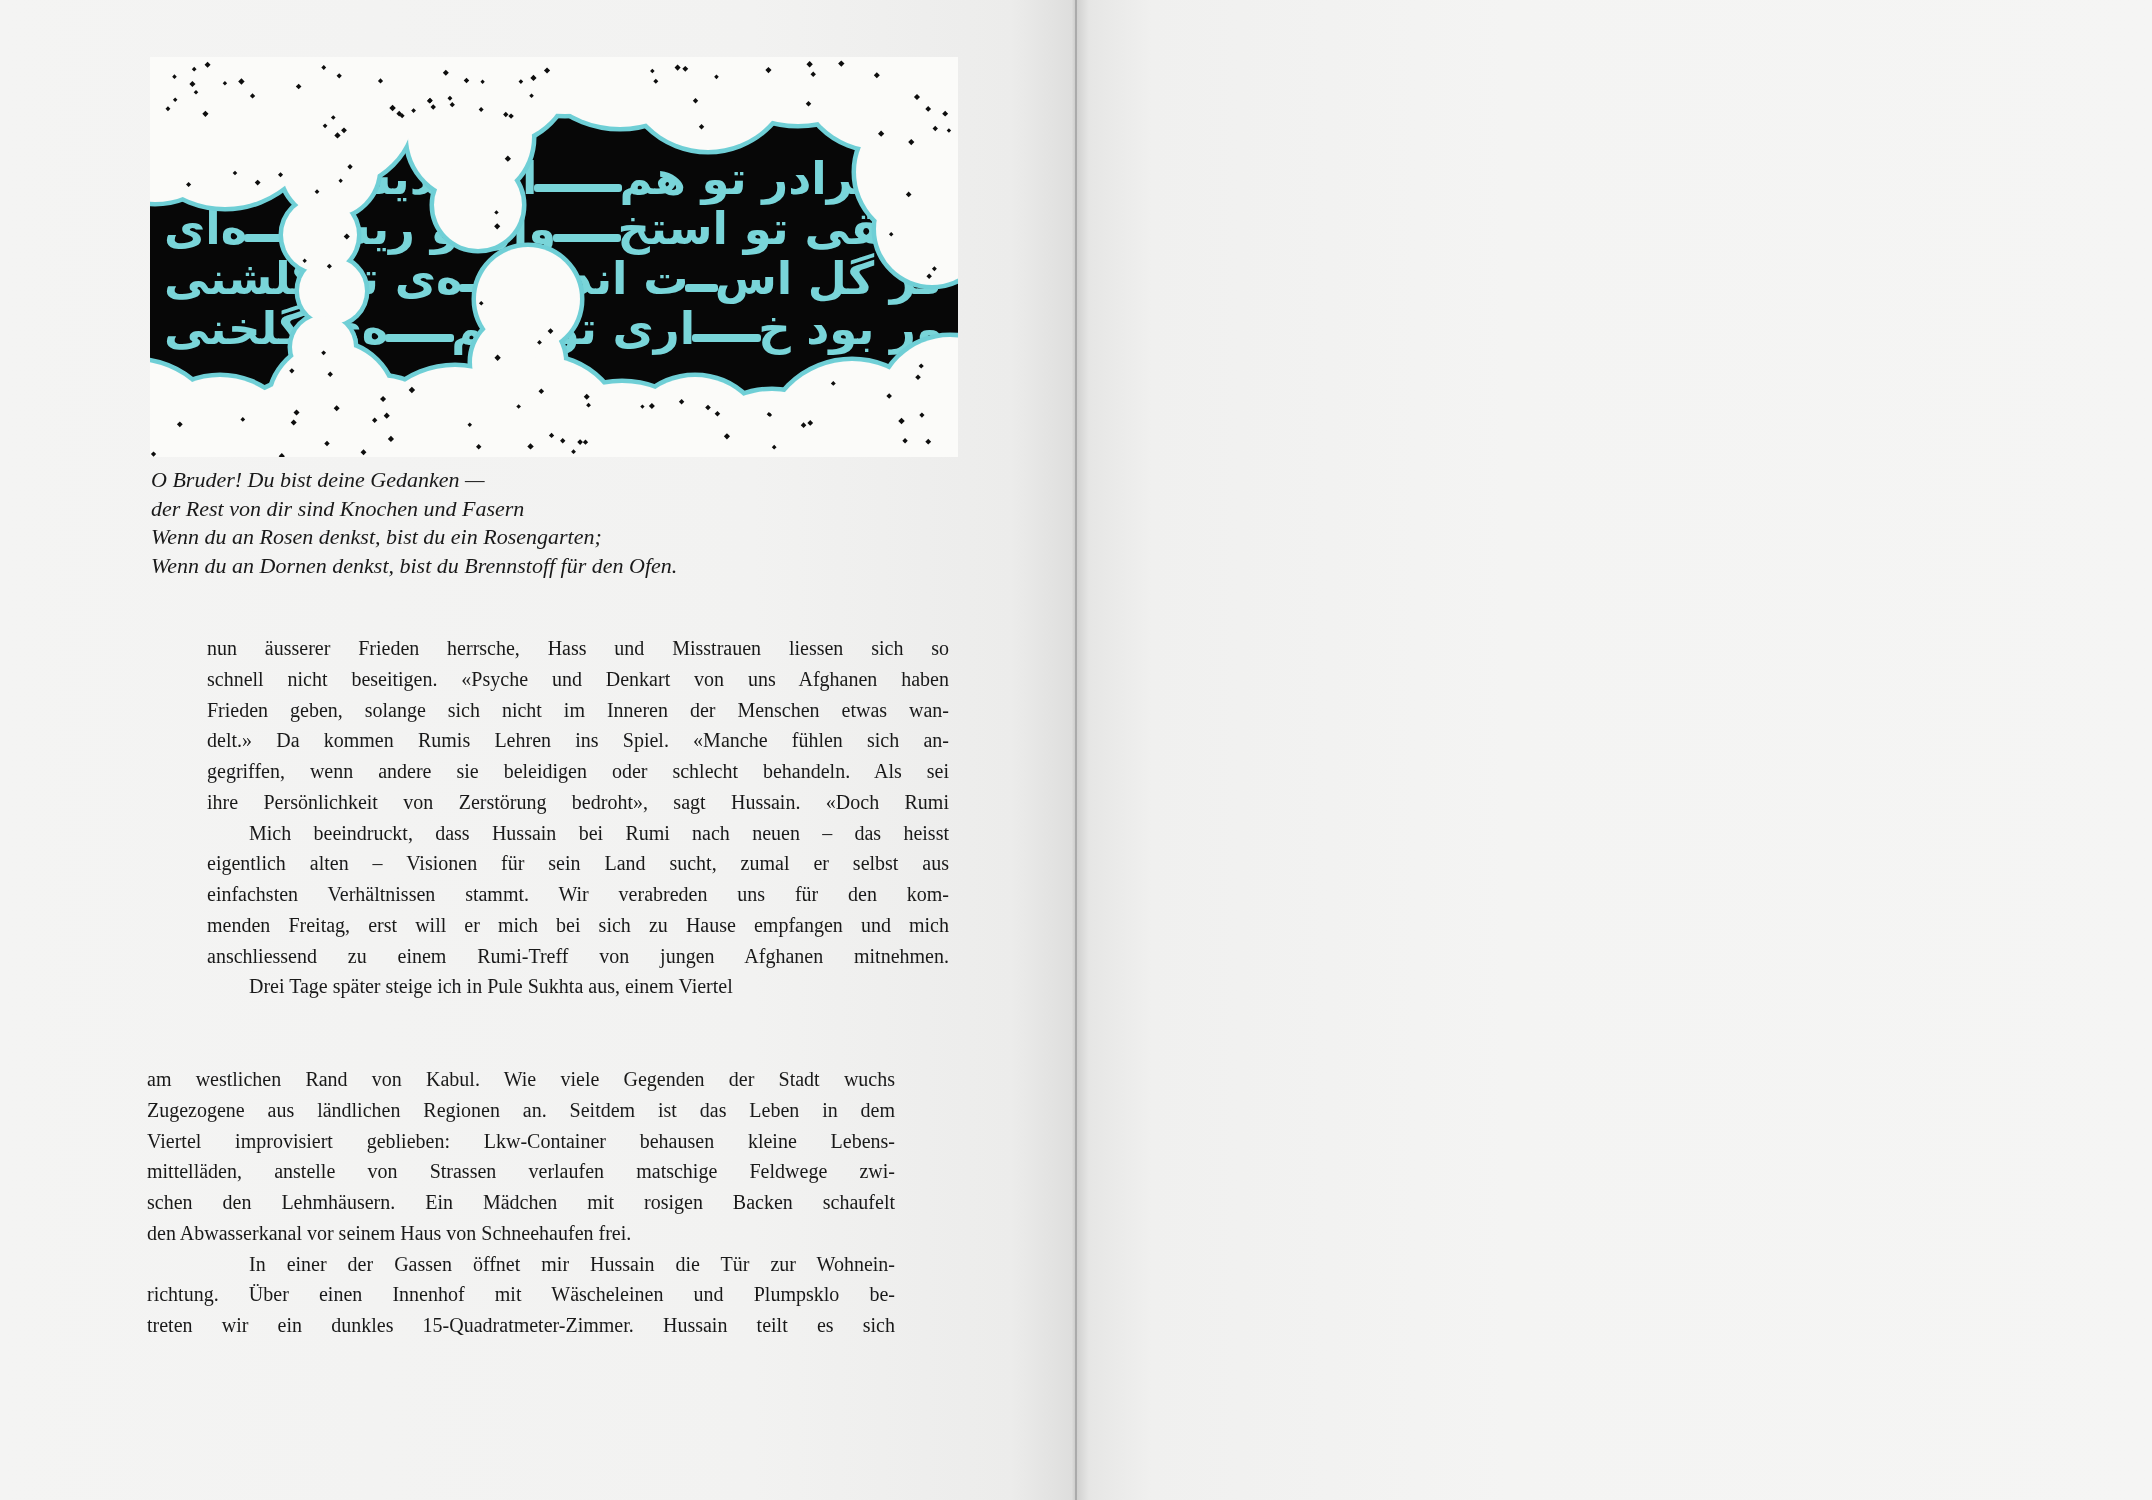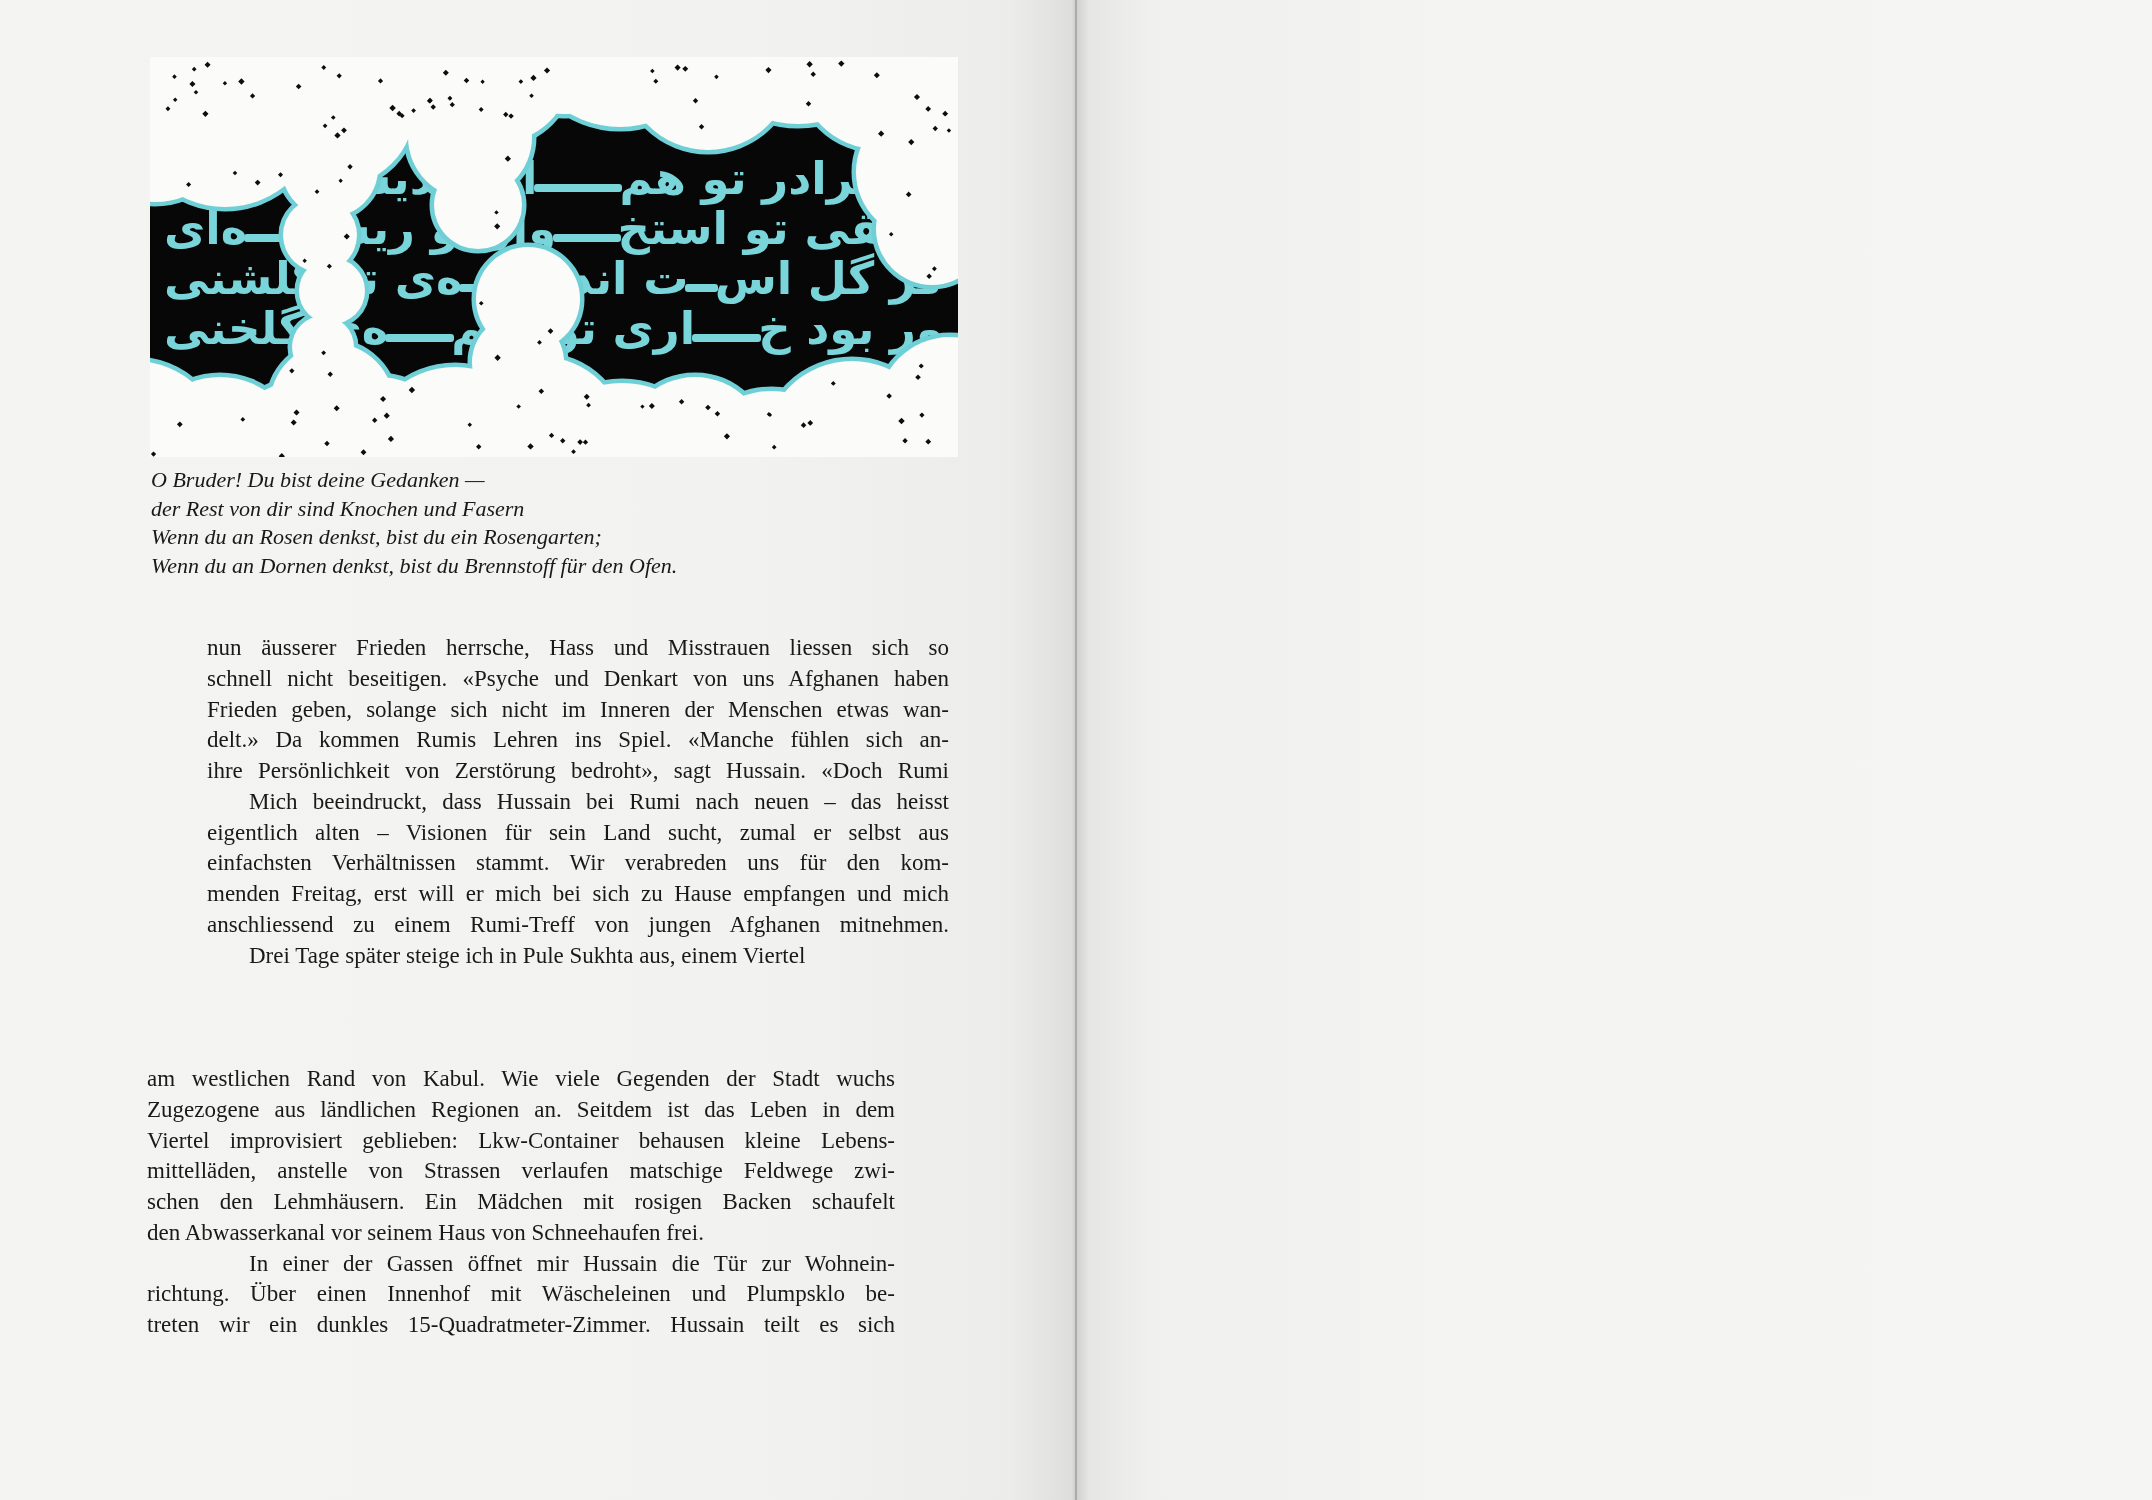--- a/index.html
+++ b/index.html
@@ -18,21 +18,21 @@
          white-space:nowrap;}
   .aline span{flex:0 0 auto;}
   .kash{flex:1 1 auto;height:8px;align-self:flex-end;margin:0 -3px 13px -3px;border-radius:3px;}
   #art svg{position:absolute;left:0;top:0;z-index:2;}
 
   
   #caption{position:absolute;left:151px;top:466px;width:620px;font-style:italic;font-size:22px;line-height:28.6px;}
 
   
   .bline{white-space:nowrap;overflow:hidden;text-align:justify;text-align-last:justify;
-         font-size:23px;line-height:30.75px;letter-spacing:0px;}
+         font-size:20px;line-height:30.75px;letter-spacing:0px;}
   .bline.rag{text-align:left;text-align-last:left;}
   #block-a{position:absolute;left:207px;top:633px;width:742px;}
   #block-a .bline.indent{padding-left:42px;}
   #block-b{position:absolute;left:147px;top:1064px;width:748px;}
   #block-b .bline.indent{padding-left:102px;}
 </style>
 </head>
 <body>
 
 <div id="spread">
@@ -278,20 +278,21 @@
         <div class="cline">O Bruder! Du bist deine Gedanken —</div>
         <div class="cline">der Rest von dir sind Knochen und Fasern</div>
         <div class="cline">Wenn du an Rosen denkst, bist du ein Rosengarten;</div>
         <div class="cline">Wenn du an Dornen denkst, bist du Brennstoff für den Ofen.</div>
       </div>
     <div id="block-a">
         <div class="bline">nun äusserer Frieden herrsche, Hass und Misstrauen liessen sich so</div>
         <div class="bline">schnell nicht beseitigen. «Psyche und Denkart von uns Afghanen haben</div>
         <div class="bline">Frieden geben, solange sich nicht im Inneren der Menschen etwas wan-</div>
         <div class="bline">delt.» Da kommen Rumis Lehren ins Spiel. «Manche fühlen sich an-</div>
+        <div class="bline">gegriffen, wenn andere sie beleidigen oder schlecht behandeln. Als sei</div>
         <div class="bline">ihre Persönlichkeit von Zerstörung bedroht», sagt Hussain. «Doch Rumi</div>
         <div class="bline indent">Mich beeindruckt, dass Hussain bei Rumi nach neuen – das heisst</div>
         <div class="bline">eigentlich alten – Visionen für sein Land sucht, zumal er selbst aus</div>
         <div class="bline">einfachsten Verhältnissen stammt. Wir verabreden uns für den kom-</div>
         <div class="bline">menden Freitag, erst will er mich bei sich zu Hause empfangen und mich</div>
         <div class="bline">anschliessend zu einem Rumi-Treff von jungen Afghanen mitnehmen.</div>
         <div class="bline indent rag">Drei Tage später steige ich in Pule Sukhta aus, einem Viertel</div>
       </div>
     <div id="block-b">
         <div class="bline">am westlichen Rand von Kabul. Wie viele Gegenden der Stadt wuchs</div>

